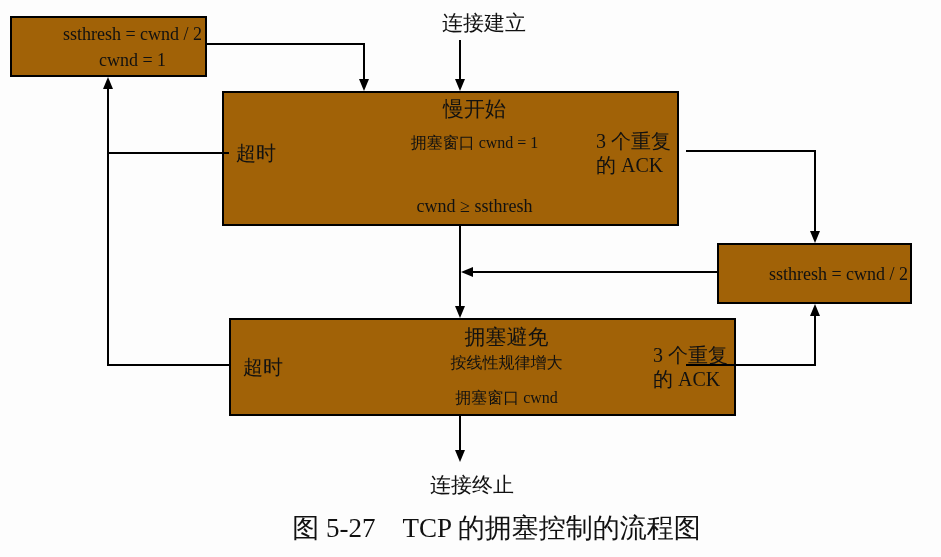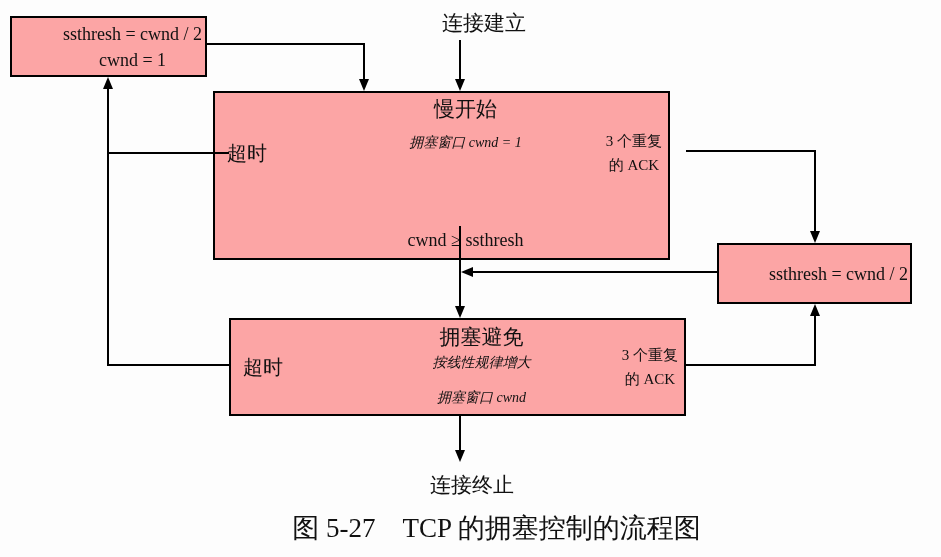--- a/index.html
+++ b/index.html
@@ -13,53 +13,51 @@
     height: 557px;
     background: #fdfdfd;
     font-family: "Liberation Serif", "DejaVu Serif", serif;
     color: #111;
     overflow: hidden;
   }
   .box {
     position: absolute;
     box-sizing: border-box;
     border: 2px solid #000;
-    background: #fca5a5;
+    background: #a16207;
     display: flex;
     flex-direction: column;
     align-items: center;
     padding-left: 48px;
   }
   .formula {
     font-size: 18px;
     line-height: 26px;
     white-space: nowrap;
   }
   .cn {
-    font-size: 14px;
+    font-size: 16px;
     line-height: 26px;
     white-space: nowrap;
-    font-style: italic;
   }
   .box-title {
     font-size: 21px;
     line-height: 26px;
     white-space: nowrap;
   }
   .side-label {
     position: absolute;
     font-size: 20px;
     line-height: 26px;
     white-space: nowrap;
   }
   .ack-label {
     position: absolute;
-    font-size: 15px;
+    font-size: 20px;
     line-height: 24px;
-    text-align: center;
     white-space: nowrap;
   }
   .float-label {
     position: absolute;
     font-size: 21px;
     line-height: 26px;
     text-align: center;
     white-space: nowrap;
   }
   .caption {
@@ -104,36 +102,36 @@
 
 <div id="stage">
 
   <div class="box" style="left:10px; top:16px; width:197px; height:61px; justify-content:center;">
     <div class="formula">ssthresh = cwnd / 2</div>
     <div class="formula">cwnd = 1</div>
   </div>
 
   <div class="float-label" style="left:424px; top:10px; width:120px;">连接建立</div>
 
-  <div class="box" style="left:213px; top:91px; width:457px; height:169px;">
+  <div class="box" style="left:222px; top:91px; width:457px; height:135px;">
     <div class="box-title" style="margin-top:3px;">慢开始</div>
     <div class="cn" style="margin-top:8px;">拥塞窗口 cwnd = 1</div>
     <div class="formula" style="margin-top:auto; margin-bottom:5px;text-align:center;">cwnd ≥ ssthresh</div>
     <div class="side-label" style="left:12px; top:47px;">超时</div>
     <div class="ack-label" style="right:6px; top:36px;">
       <div>3 个重复</div>
       <div>的 ACK</div>
     </div>
   </div>
 
   <div class="box" style="left:717px; top:243px; width:195px; height:61px; justify-content:center;">
     <div class="formula">ssthresh = cwnd / 2</div>
   </div>
 
-  <div class="box" style="left:229px; top:318px; width:457px; height:98px;">
+  <div class="box" style="left:229px; top:318px; width:507px; height:98px;">
     <div class="box-title" style="margin-top:4px;">拥塞避免</div>
     <div class="cn">按线性规律增大</div>
     <div class="cn" style="margin-top:9px;">拥塞窗口 cwnd</div>
     <div class="side-label" style="left:12px; top:34px;">超时</div>
     <div class="ack-label" style="right:6px; top:23px;">
       <div>3 个重复</div>
       <div>的 ACK</div>
     </div>
   </div>
 

